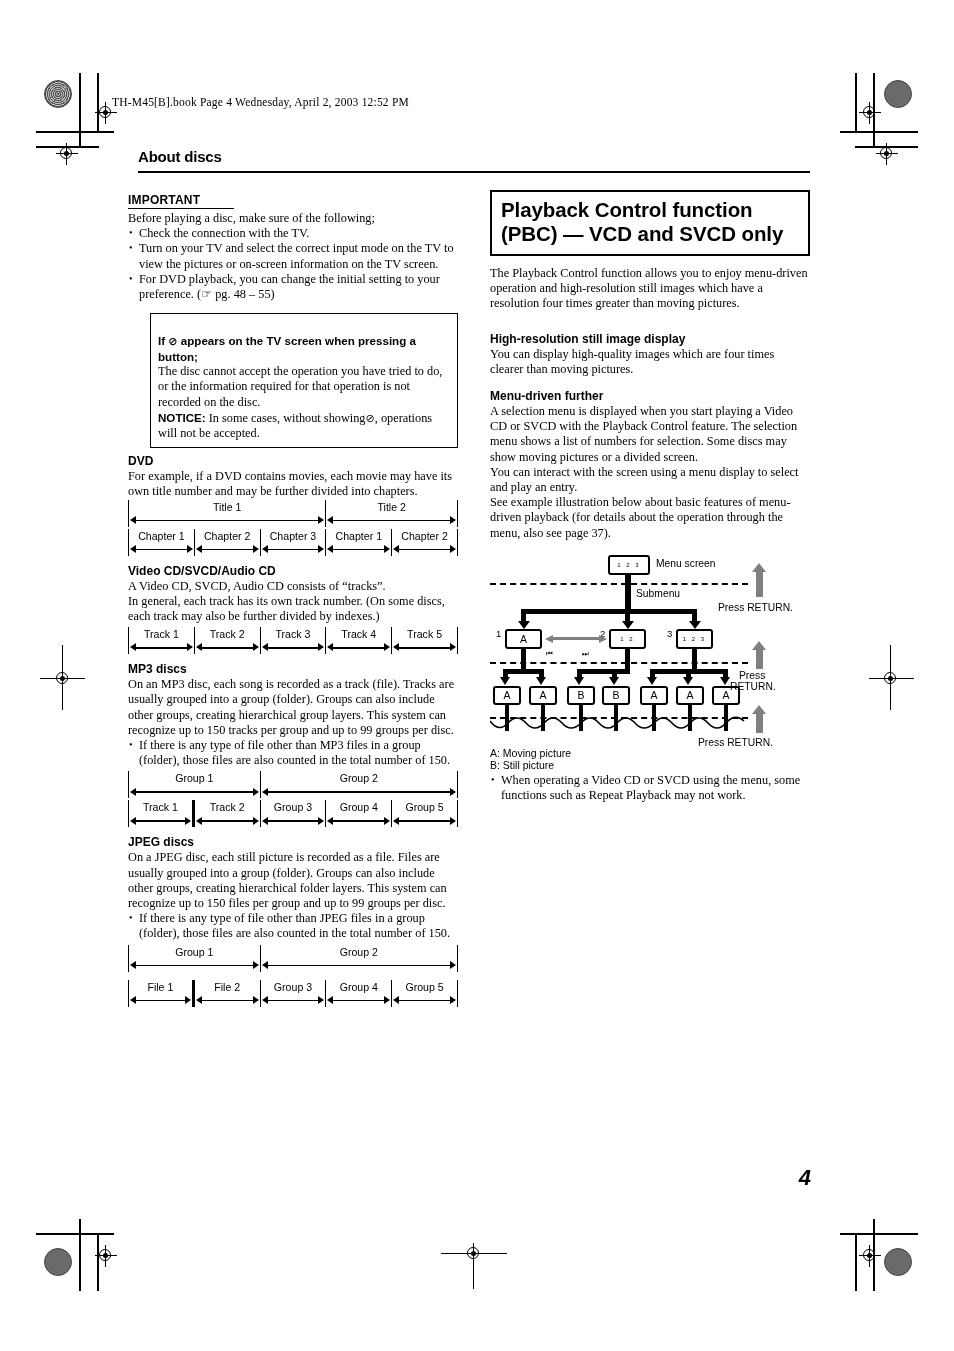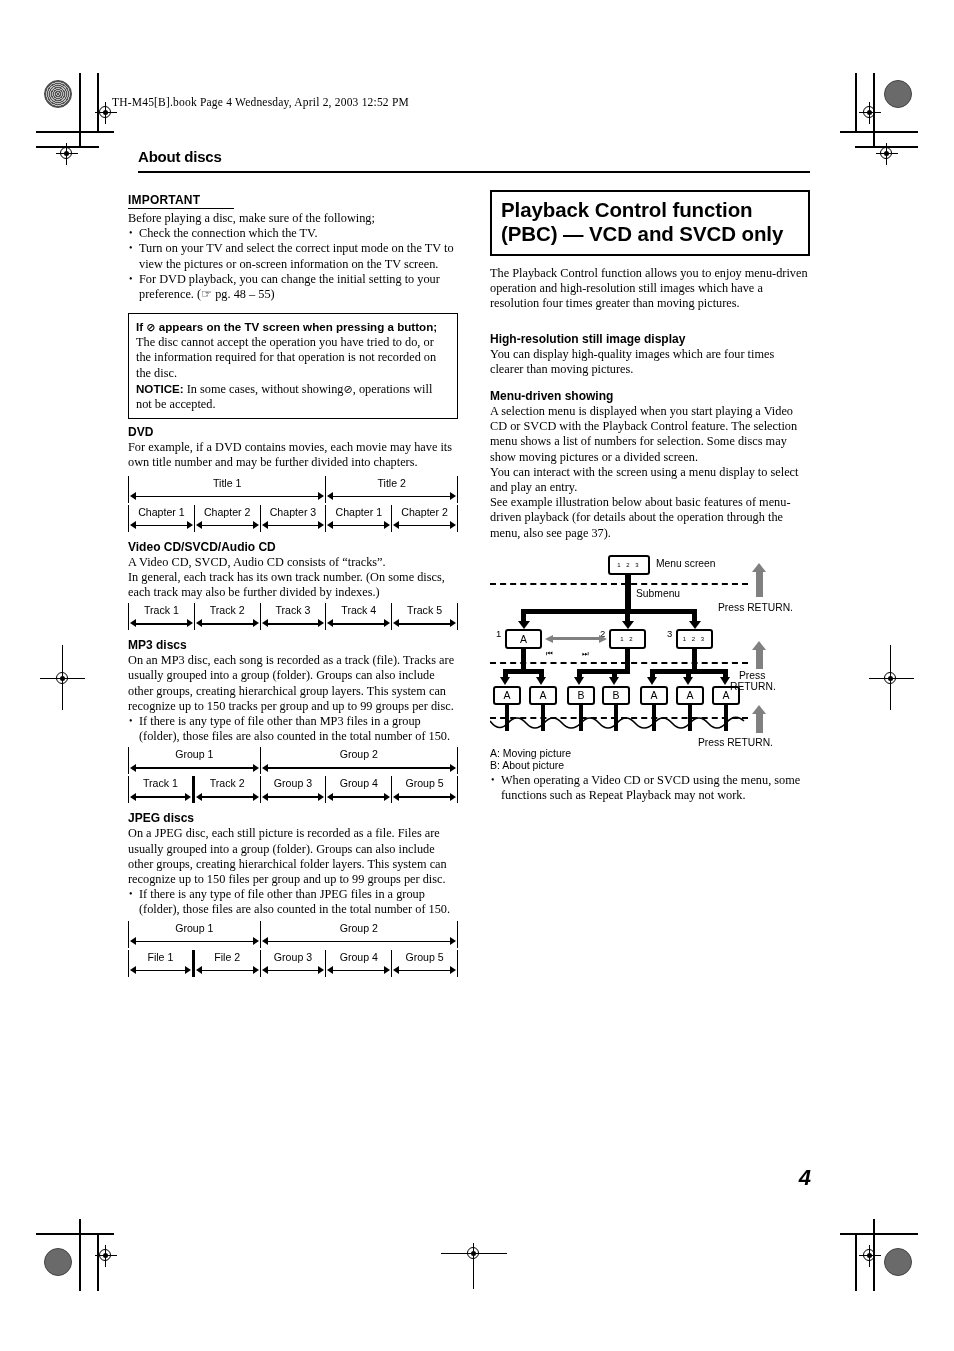--- a/index.html
+++ b/index.html
@@ -127,22 +127,23 @@
     content: "\2022";
     position: absolute;
     left: 1px;
     top: -1px;
     font-size: 10px;
   }
 
   
   .notice-box {
     border: 1.5px solid #000;
-    padding: 5px 7px 6px 7px;
+    padding: 19px 7px 6px 7px;
     margin-top: 11px;
+    margin-left: 22px;
   }
   .notice-head {
     font-family: "Liberation Sans", sans-serif;
     font-weight: bold;
     font-size: 11.6px;
     line-height: 15px;
   }
   .notice-body {
     font-family: "Liberation Serif", serif;
     font-size: 12.3px;
@@ -165,21 +166,21 @@
     line-height: 27px;
   }
   .sec-box.right { margin-top: 0; padding: 6px 9px 8px 9px; }
   .sec-box.right .sec-title {
     font-size: 20.5px;
     line-height: 24px;
     letter-spacing: -0.1px;
   }
 
   
-  .diagram { margin-top: 5px; }
+  .diagram { }
   .drow {
     display: flex;
     border-left: 1.6px solid #000;
     position: relative;
   }
   .dcell {
     border-right: 1.6px solid #000;
     box-sizing: border-box;
     padding-top: 1px;
     position: relative;
@@ -409,21 +410,21 @@
 <div class="page-title">About discs</div>
 <div class="page-rule"></div>
 
 <div class="colL">
 
   <div>
     <span class="caps-head">IMPORTANT</span>
   </div>
   <div class="body-txt" style="margin-top:2px;">Before playing a disc, make sure of the following;</div>
   <ul class="bul">
-    <li>Check the connection which the TV.</li>
+    <li>Check the connection with the TV.</li>
     <li>Turn on your TV and select the correct input mode on the TV to view the pictures or on-screen information on the TV screen.</li>
     <li>For DVD playback, you can change the initial setting to your preference. (☞ pg. 48 – 55)</li>
   </ul>
 
   <div class="notice-box">
     <div class="notice-head">
       <span>If</span>
       <span class="nosym">⊘</span>
       <span>appears on the TV screen when pressing a button;</span>
     </div>
@@ -633,21 +634,21 @@
       </div>
       <div class="dcell" style="width:60%">
         <div class="dlabel">Group 2</div>
         <div class="darrowwrap">
             <div class="arrow-line"></div>
             <div class="arrow-head l"></div>
             <div class="arrow-head r"></div>
           </div>
       </div>
     </div>
-    <div class="drow" style="margin-top:2px;align-items:center;">
+    <div class="drow" style="margin-top:8px;align-items:center;">
       <div class="dcell" style="width:20%;border-right-width:3px;">
         <div class="dlabel">File 1</div>
         <div class="darrowwrap">
             <div class="arrow-line"></div>
             <div class="arrow-head l"></div>
             <div class="arrow-head r"></div>
           </div>
       </div>
       <div class="dcell sep-right" style="width:20%">
         <div class="dlabel">File 2</div>
@@ -690,21 +691,21 @@
 
   <div class="sec-box right">
     <div class="sec-title">Playback Control function (PBC) — VCD and SVCD only</div>
   </div>
 
   <div class="body-txt" style="margin-top:10px;">The Playback Control function allows you to enjoy menu-driven operation and high-resolution still images which have a resolution four times greater than moving pictures.</div>
 
   <div class="sans-head" style="margin-top:20px;">High-resolution still image display</div>
   <div class="body-txt">You can display high-quality images which are four times clearer than moving pictures.</div>
 
-  <div class="sans-head" style="margin-top:12px;">Menu-driven showing</div>
+  <div class="sans-head" style="margin-top:12px;">Menu-driven further</div>
   <div class="body-txt">A selection menu is displayed when you start playing a Video CD or SVCD with the Playback Control feature. The selection menu shows a list of numbers for selection. Some discs may show moving pictures or a divided screen.</div>
   <div class="body-txt">You can interact with the screen using a menu display to select and play an entry.</div>
   <div class="body-txt">See example illustration below about basic features of menu-driven playback (for details about the operation through the menu, also see page 37).</div>
 
   <div class="pbc">
 
     <div class="node" style="left:118px;top:6px;width:42px;height:20px;">
       <span class="mini">1 2 3</span>
     </div>
     <div class="lbl" style="left:166px;top:9px;">Menu screen</div>
@@ -819,21 +820,21 @@
     <div class="lbl" style="left:249px;top:121px;">Press</div>
     <div class="lbl" style="left:240px;top:132px;">RETURN.</div>
 
     <div class="uparrow" style="left:262px;top:156px;height:28px;">
       <div class="head"></div>
         <div class="shaft" style="top:8px;height:20px;"></div>
     </div>
     <div class="lbl" style="left:208px;top:188px;">Press RETURN.</div>
 
     <div class="legend" style="left:0px;top:198px;text-align:center;">A: Moving picture</div>
-    <div class="legend" style="left:0px;top:210px;">B: About picture</div>
+    <div class="legend" style="left:0px;top:210px;">B: Still picture</div>
   </div>
 
   <ul class="bul" style="margin-top:2px;">
     <li>When operating a Video CD or SVCD using the menu, some functions such as Repeat Playback may not work.</li>
   </ul>
 
 </div>
 
 <div class="pageno">4</div>
 

